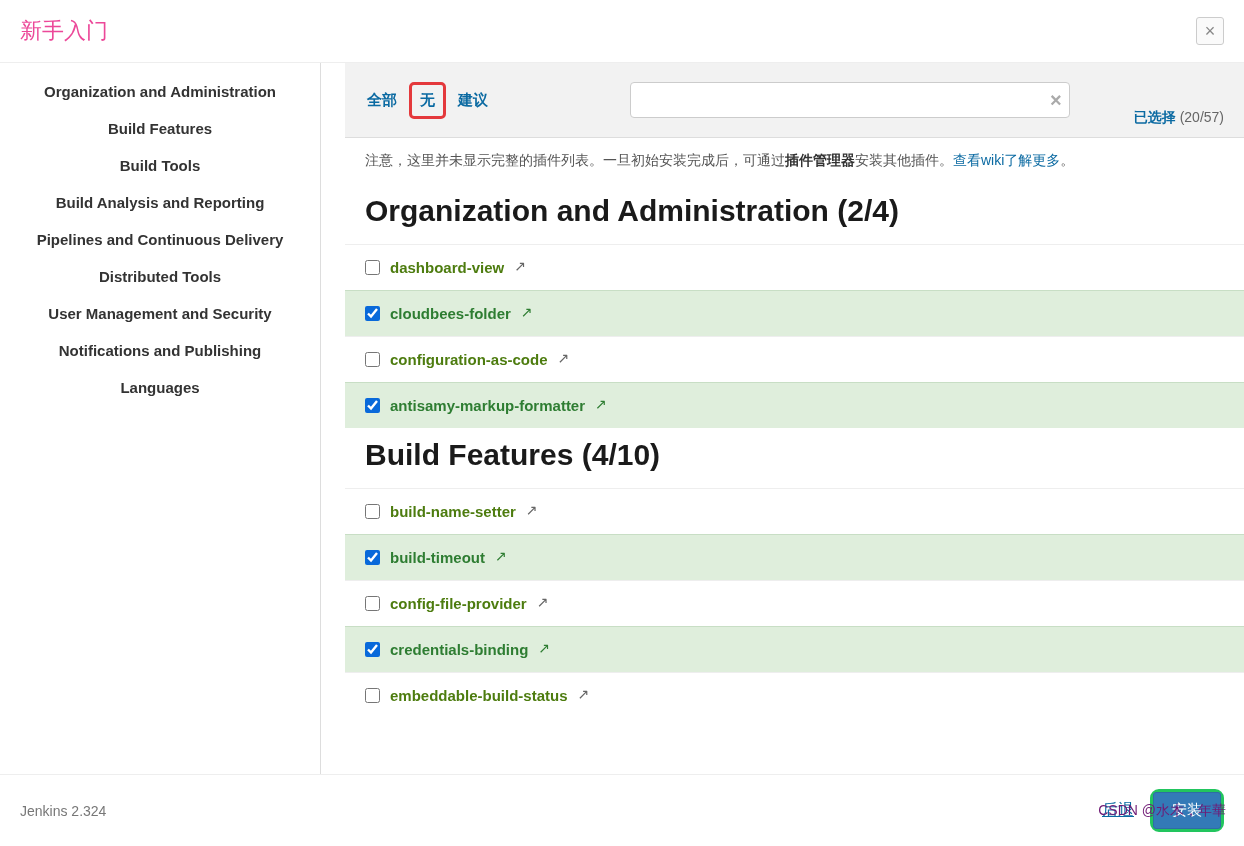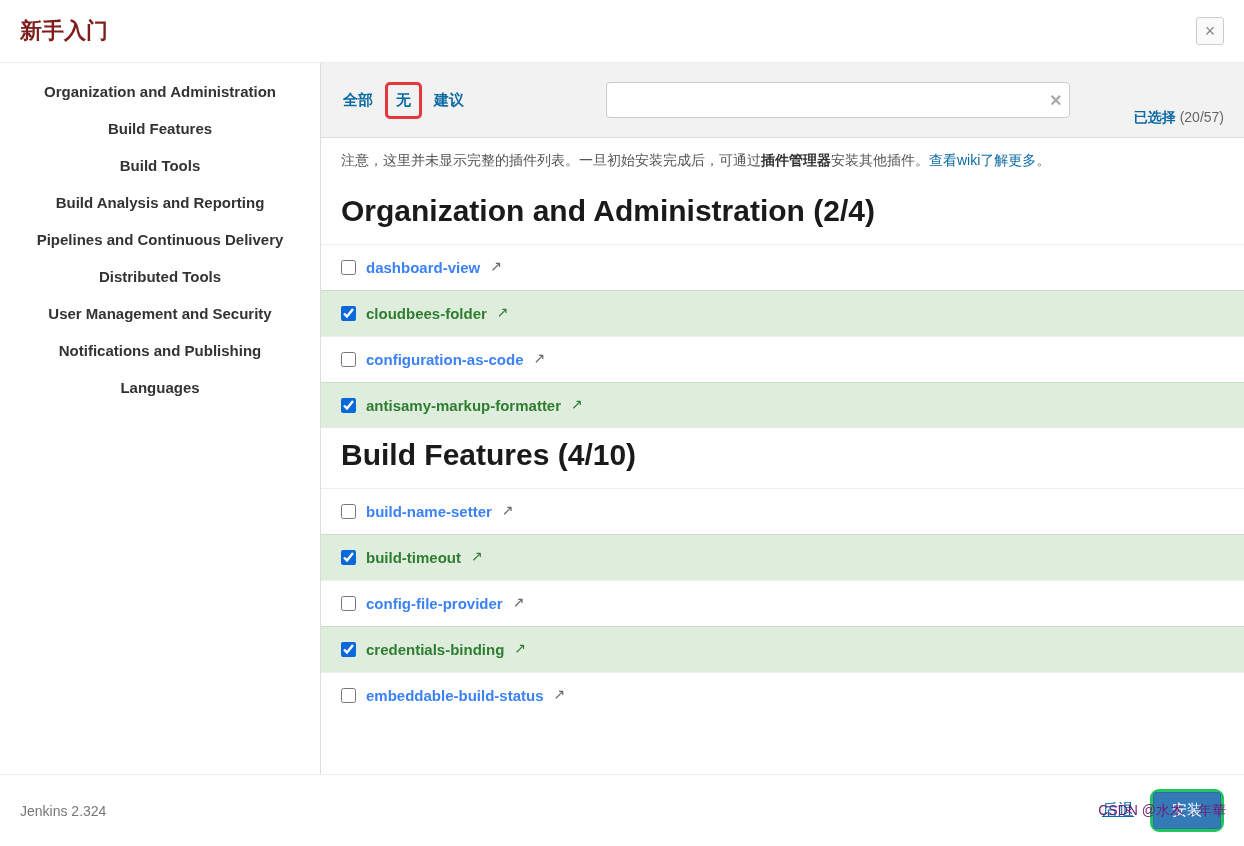--- a/index.html
+++ b/index.html
@@ -20,22 +20,22 @@
     }
     .modal-header {
       padding: 16px 20px;
       display: flex;
       justify-content: space-between;
       align-items: center;
       border-bottom: 1px solid #eee;
     }
     .modal-title {
       font-size: 22px;
-      font-weight: 700;
-      color: #7f1d1d;
+      font-weight: 400;
+      color: #ec4899;
     }
     .close-btn {
       width: 28px;
       height: 28px;
       border: 1px solid #ccc;
       border-radius: 3px;
       background: #fafafa;
       color: #888;
       font-size: 18px;
       cursor: pointer;
@@ -62,20 +62,21 @@
       cursor: pointer;
       text-align: center;
     }
     .main {
       flex: 1;
       display: flex;
       flex-direction: column;
       border-left: 1px solid #ddd;
       overflow: hidden;
       position: relative;
+      padding-left: 24px;
     }
     .toolbar {
       background: #f2f2f2;
       border-bottom: 1px solid #ddd;
       padding: 10px 14px;
       display: flex;
       align-items: center;
       gap: 4px;
     }
     .tab {
@@ -157,21 +158,21 @@
     }
     .plugin-row input[type=checkbox] {
       width: 15px;
       height: 15px;
       accent-color: #0969da;
       cursor: pointer;
     }
     .plugin-name {
       font-weight: 700;
       font-size: 15px;
-      color: #3b82f6;
+      color: #4d7c0f;
     }
     .plugin-row.selected .plugin-name { color: #2e7d32; }
     .ext-icon {
       color: #666;
       font-size: 14px;
       transform: translateY(-2px);
     }
     .plugin-row.selected .ext-icon { color: #2e7d32; }
     .modal-footer {
       border-top: 1px solid #eee;

